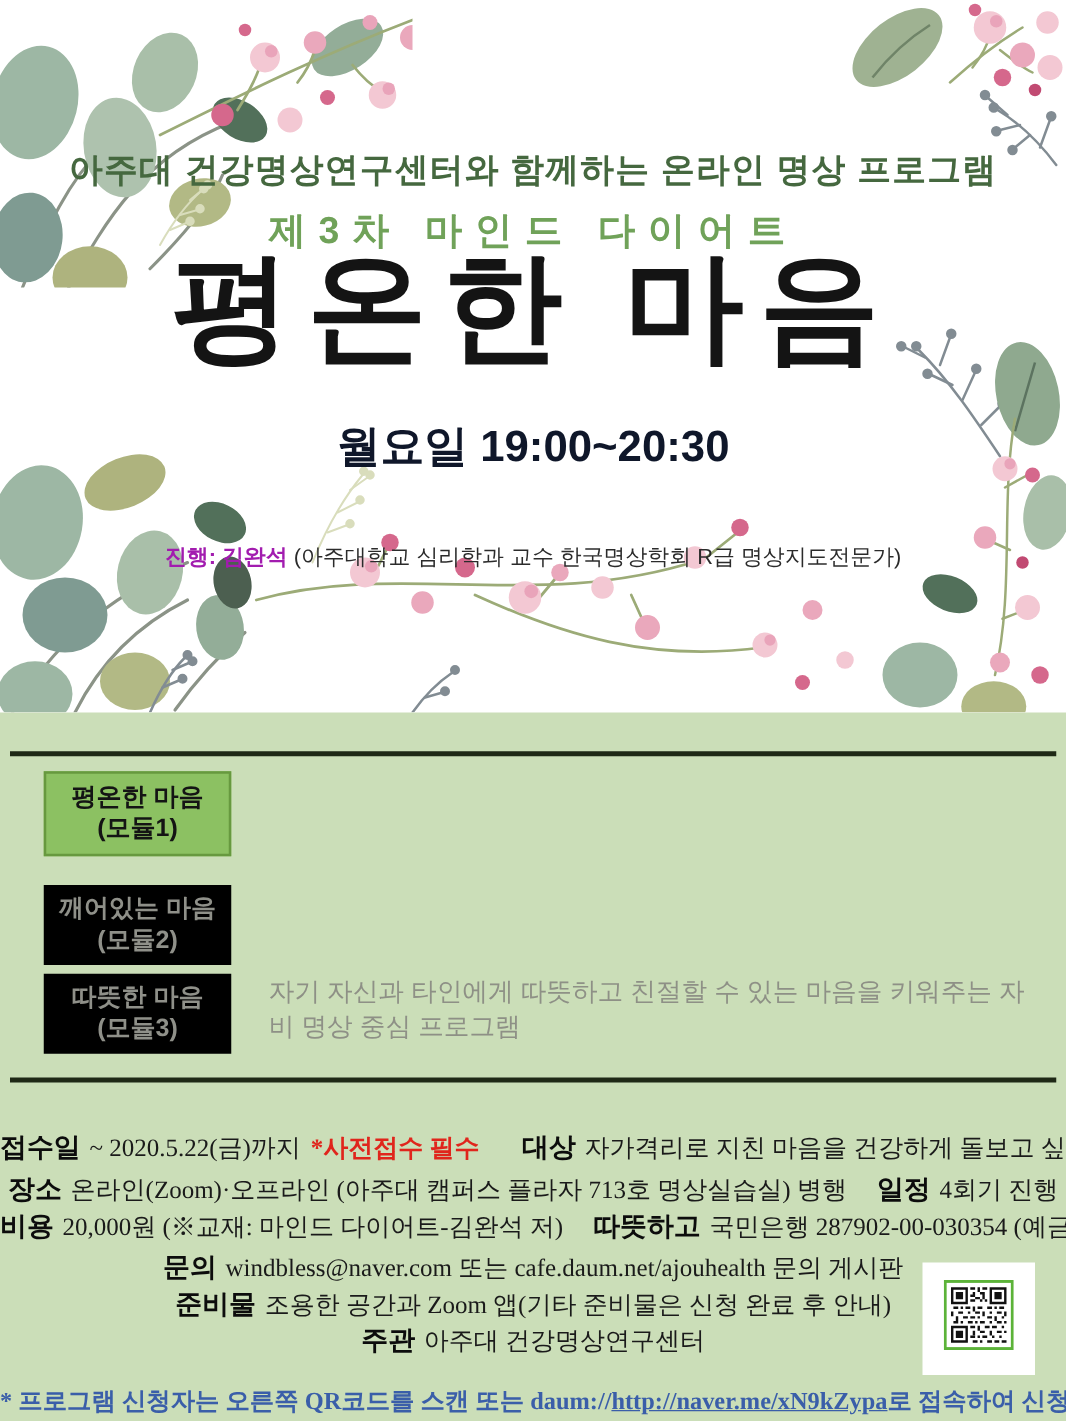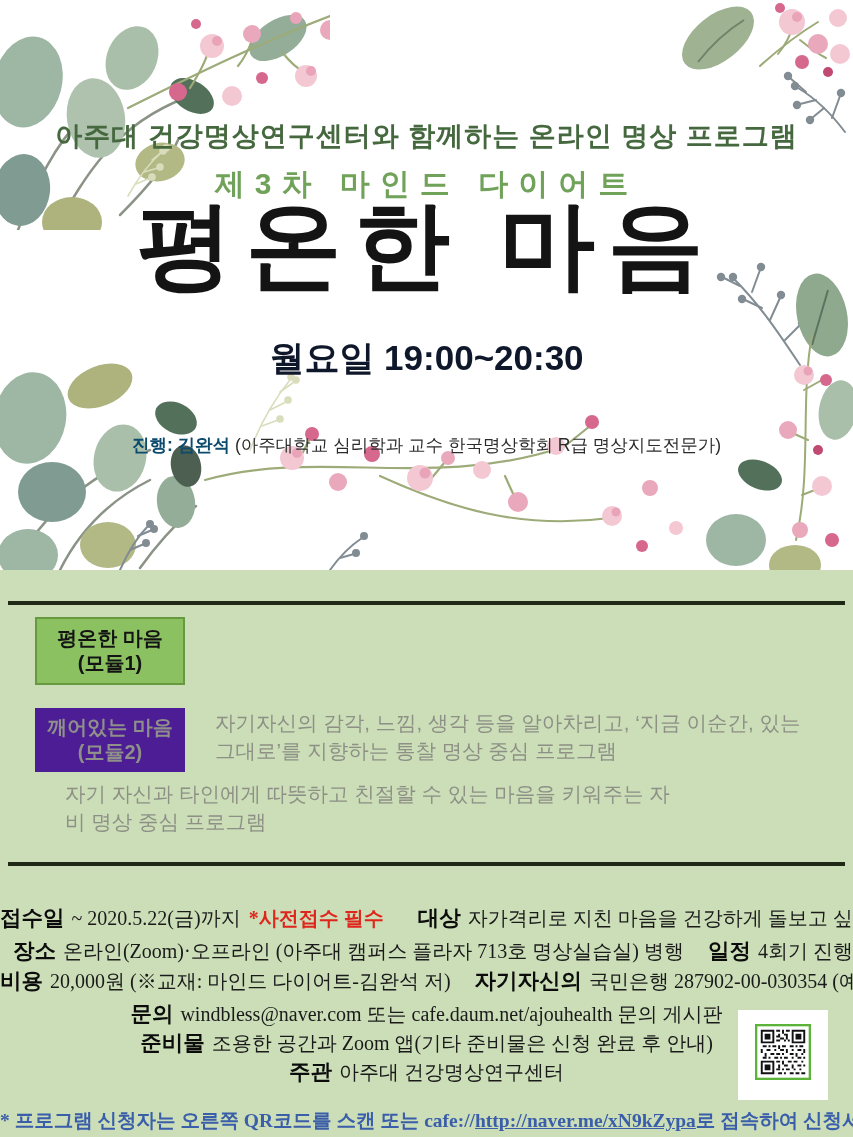--- a/index.html
+++ b/index.html
@@ -12,45 +12,45 @@
   .deco.tr{right:0;top:0;}
   .deco.rt{right:0;top:240px;}
   .deco.bl{left:0;top:330px;}
   .txt{position:absolute;left:0;width:100%;text-align:center;z-index:3;}
   .program-line{top:118px;font-size:27px;font-weight:bold;color:#45683f;letter-spacing:1px;}
   .series-line{top:164px;font-size:30px;font-weight:600;color:#70a259;letter-spacing:10px;}
   .main-title{top:186px;margin:0;font-family:"Liberation Serif",serif;font-weight:bold;
               font-size:96px;line-height:120px;letter-spacing:0.13em;color:#141414;}
   .schedule{top:336px;font-size:35px;font-weight:bold;color:#0f172a;line-height:44px;}
   .host-line{top:433px;font-size:17.5px;color:#2b2b2b;}
-  .host-b{font-weight:bold;color:#0c4a6e;}
+  .host-b{font-weight:bold;color:#a21caf;}
   
   .green-band{position:absolute;left:0;top:570px;width:853px;height:567px;background:#cbdeb8;z-index:2;}
   .rule{position:absolute;left:8px;width:837px;height:4px;background:#1f2916;}
   .rule1{top:31px;}
   .rule2{top:292px;}
   .module-row{position:absolute;left:35px;right:30px;display:flex;align-items:flex-start;}
   .module-row.r1{top:47px;}
   .module-row.r2{top:138px;}
   .module-row.r3{top:209px;}
   .module-box{width:150px;flex:0 0 150px;text-align:center;font-size:20px;line-height:25px;
               padding:7px 0;box-sizing:border-box;}
   .module-box.active{background:#8cc162;border:2px solid #67993f;color:#141414;font-weight:bold;min-height:66px;}
-  .module-box.inactive{background:#4c1d95;color:#8f9089;font-weight:600;min-height:54px;}
+  .module-box.inactive{background:#000000;color:#8f9089;font-weight:600;min-height:54px;}
   .module-desc{margin-left:30px;padding-top:1px;font-size:20.5px;line-height:27.5px;max-width:612px;}
   .module-desc.d1{color:#161616;font-weight:bold;}
   .module-desc.dim{color:#8e9086;font-weight:500;}
   
   .info-row{position:absolute;left:0;width:100%;text-align:center;white-space:nowrap;
             font-size:20px;color:#1a1a1a;font-family:"Liberation Serif",serif;}
   .info-row .lbl{font-family:Liberation Mono, monospace;font-weight:bold;font-size:21.5px;color:#0c0c0c;margin-right:7px;}
   .info-row .lbl.gap{margin-left:24px;margin-top:28px;}
   .info-row .red{color:#e0251c;font-weight:600;margin:0 10px 0 8px;}
   .ir1{top:333px;}
-  .ir2{top:366px;text-align:right;}
+  .ir2{top:366px;}
   .ir3{top:396px;}
   .ir4{top:429px;}
   .ir5{top:458px;}
   .ir6{top:487px;}
   
   .qr-card{position:absolute;left:738px;top:440px;width:90px;height:90px;background:#ffffff;}
   .qr-card svg{position:absolute;left:17px;top:14px;}
   .footer{position:absolute;left:0;bottom:3px;width:100%;text-align:center;white-space:nowrap;
           font-family:"Liberation Serif",serif;font-weight:bold;font-size:19.5px;color:#3a5ea9;}
   .footer .link{text-decoration:underline;cursor:pointer;text-align:center;}
@@ -253,34 +253,37 @@
         <div>평온한 마음</div>
         <div>(모듈1)</div>
       </div>
     </div>
 
     <div class="module-row r2">
       <div class="module-box inactive">
         <div>깨어있는 마음</div>
         <div>(모듈2)</div>
       </div>
-      <div class="module-desc dim">자기자신의 감각, 느낌, 생각 등을 알아차리고, ‘지금 이순간, 있는 그대로’를 지향하는 통찰 명상 중심 프로그램</div>
     </div>
 
     <div class="module-row r3">
+      <div class="module-box inactive">
+        <div>따뜻한 마음</div>
+        <div>(모듈3)</div>
+      </div>
       <div class="module-desc dim">자기 자신과 타인에게 따뜻하고 친절할 수 있는 마음을 키워주는 자비 명상 중심 프로그램</div>
     </div>
 
     <div class="rule rule2"></div>
 
     <div class="info-row ir1"><span class="lbl">접수일</span><span class="val">~ 2020.5.22(금)까지</span><span class="red">*사전접수 필수</span><span class="lbl gap">대상</span><span class="val">자가격리로 지친 마음을 건강하게 돌보고 싶은 누구나</span></div>
 
     <div class="info-row ir2"><span class="lbl">장소</span><span class="val">온라인(Zoom)·오프라인 (아주대 캠퍼스 플라자 713호 명상실습실) 병행</span><span class="lbl gap">일정</span><span class="val">4회기 진행</span></div>
 
-    <div class="info-row ir3"><span class="lbl">비용</span><span class="val">20,000원 (※교재: 마인드 다이어트-김완석 저)</span><span class="lbl gap">자기자신의</span><span class="val">국민은행 287902-00-030354 (예금주:김민정)</span></div>
+    <div class="info-row ir3"><span class="lbl">비용</span><span class="val">20,000원 (※교재: 마인드 다이어트-김완석 저)</span><span class="lbl gap">따뜻하고</span><span class="val">국민은행 287902-00-030354 (예금주:김민정)</span></div>
 
     <div class="info-row ir4"><span class="lbl">문의</span><span class="val">windbless@naver.com 또는 cafe.daum.net/ajouhealth 문의 게시판</span></div>
 
     <div class="info-row ir5"><span class="lbl">준비물</span><span class="val">조용한 공간과 Zoom 앱(기타 준비물은 신청 완료 후 안내)</span></div>
 
     <div class="info-row ir6"><span class="lbl">주관</span><span class="val">아주대 건강명상연구센터</span></div>
 
     <div class="qr-card">
       <svg width="56" height="56" viewBox="0 0 29 29">
         <rect x="0" y="0" width="29" height="29" fill="#ffffff"></rect>
@@ -299,16 +302,16 @@
           <path d="M5 15h1v2h-1z M8 15h2v1h-2z M11 15h2v1h-2z M14 15h1v1h-1z M18 15h2v1h-2z M21 15h1v2h-1z M24 15h1v1h-1z"></path>
           <path d="M4 17h2v1h-2z M7 17h1v1h-1z M10 17h2v1h-2z M13 17h1v1h-1z M15 17h2v1h-2z M19 17h1v1h-1z M22 17h2v1h-2z M25 17h1v1h-1z"></path>
           <path d="M11 19h2v1h-2z M14 19h1v2h-1z M17 19h2v1h-2z M20 19h2v1h-2z M24 19h1v1h-1z"></path>
           <path d="M12 21h1v2h-1z M15 21h2v1h-2z M19 21h1v2h-1z M22 21h2v1h-2z M25 21h1v1h-1z"></path>
           <path d="M11 23h2v1h-2z M14 23h1v1h-1z M16 23h2v1h-2z M20 23h1v1h-1z M23 23h1v1h-1z"></path>
           <path d="M12 25h2v1h-2z M15 25h1v1h-1z M18 25h2v1h-2z M21 25h2v1h-2z M24 25h2v1h-2z"></path>
         </g>
       </svg>
     </div>
 
-    <div class="footer"><span>* 프로그램 신청자는 오른쪽 QR코드를 스캔 또는 cafe://</span><span class="link">http://naver.me/xN9kZypa</span><span>로 접속하여 신청서를 제출해주세요.</span></div>
+    <div class="footer"><span>* 프로그램 신청자는 오른쪽 QR코드를 스캔 또는 daum://</span><span class="link">http://naver.me/xN9kZypa</span><span>로 접속하여 신청서를 제출해주세요.</span></div>
   </div>
 
 </div>
 
 </body></html>

